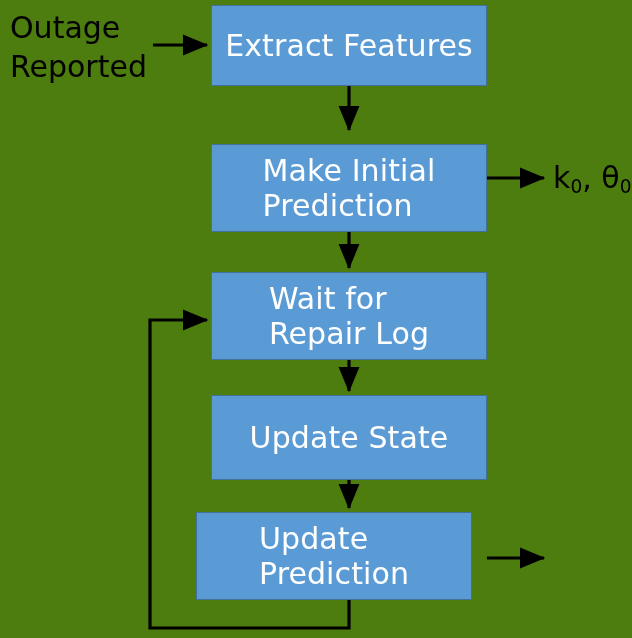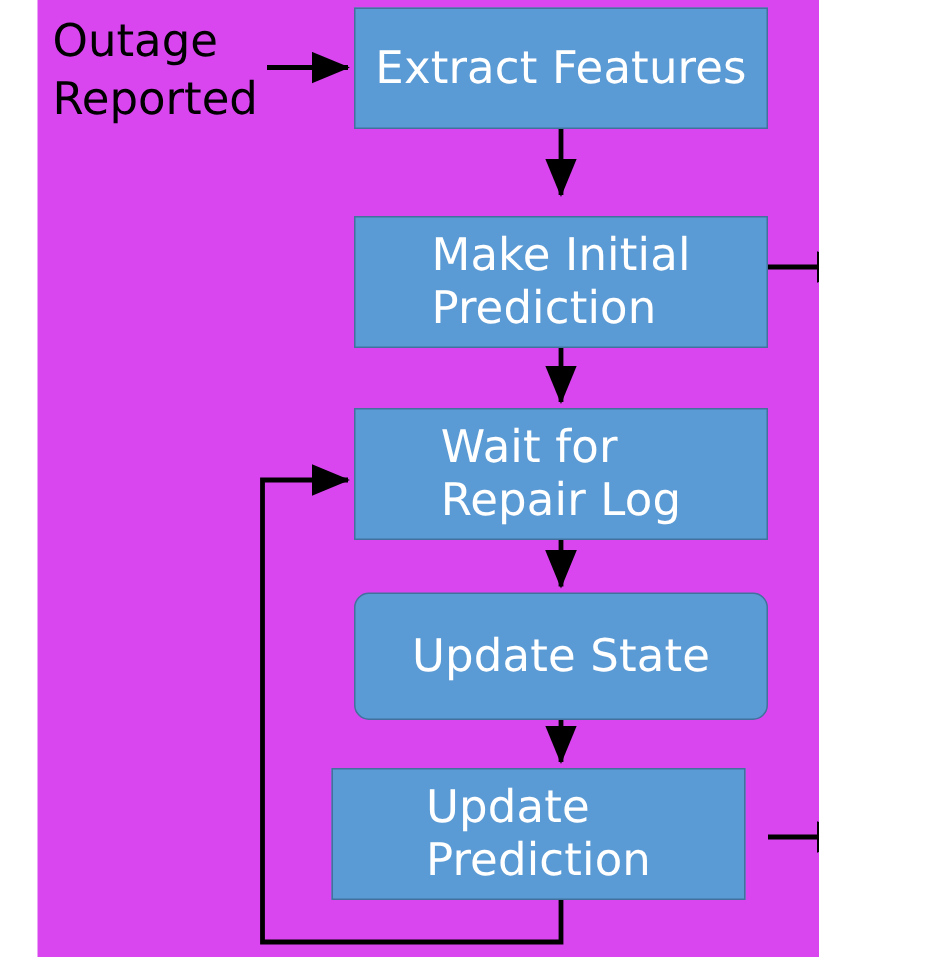--- a/index.html
+++ b/index.html
@@ -5,25 +5,24 @@
   html, body {
     margin: 0;
     padding: 0;
     background: #ffffff;
   }
   body {
     font-family: "DejaVu Sans", sans-serif;
   }
   #canvas {
     position: relative;
-    width: 521px;
+    width: 632px;
     height: 638px;
-    background: #d946ef;
+    background: #4d7c0f;
     overflow: hidden;
-    margin-left: 25px;
   }
   .node {
     position: absolute;
     box-sizing: border-box;
     background: #5B9BD5;
     border: 1px solid #41719C;
     color: #ffffff;
     display: flex;
     align-items: center;
     justify-content: center;
@@ -115,20 +114,23 @@
 Reported</div>
 
   <div class="node" style="left:211px; top:5px; width:276px; height:81px;">Extract Features</div>
 
   <div class="node" style="left:211px; top:144px; width:276px; height:88px;">Make Initial
 Prediction</div>
 
   <div class="node" style="left:211px; top:272px; width:276px; height:88px;">Wait for
 Repair Log</div>
 
-  <div class="node" style="left:211px; top:395px; width:276px; height:85px;border-radius:10px;">Update State</div>
+  <div class="node" style="left:211px; top:395px; width:276px; height:85px;">Update State</div>
 
   <div class="node" style="left:196px; top:512px; width:276px; height:88px;">Update
 Prediction</div>
 
+  <div class="io-label" style="left:553px; top:161px;">
+    <span>k</span><sub>0</sub><span>, </span><span>θ</span><sub>0</sub>
+  </div>
 
 
 </div>
 
 </body></html>

